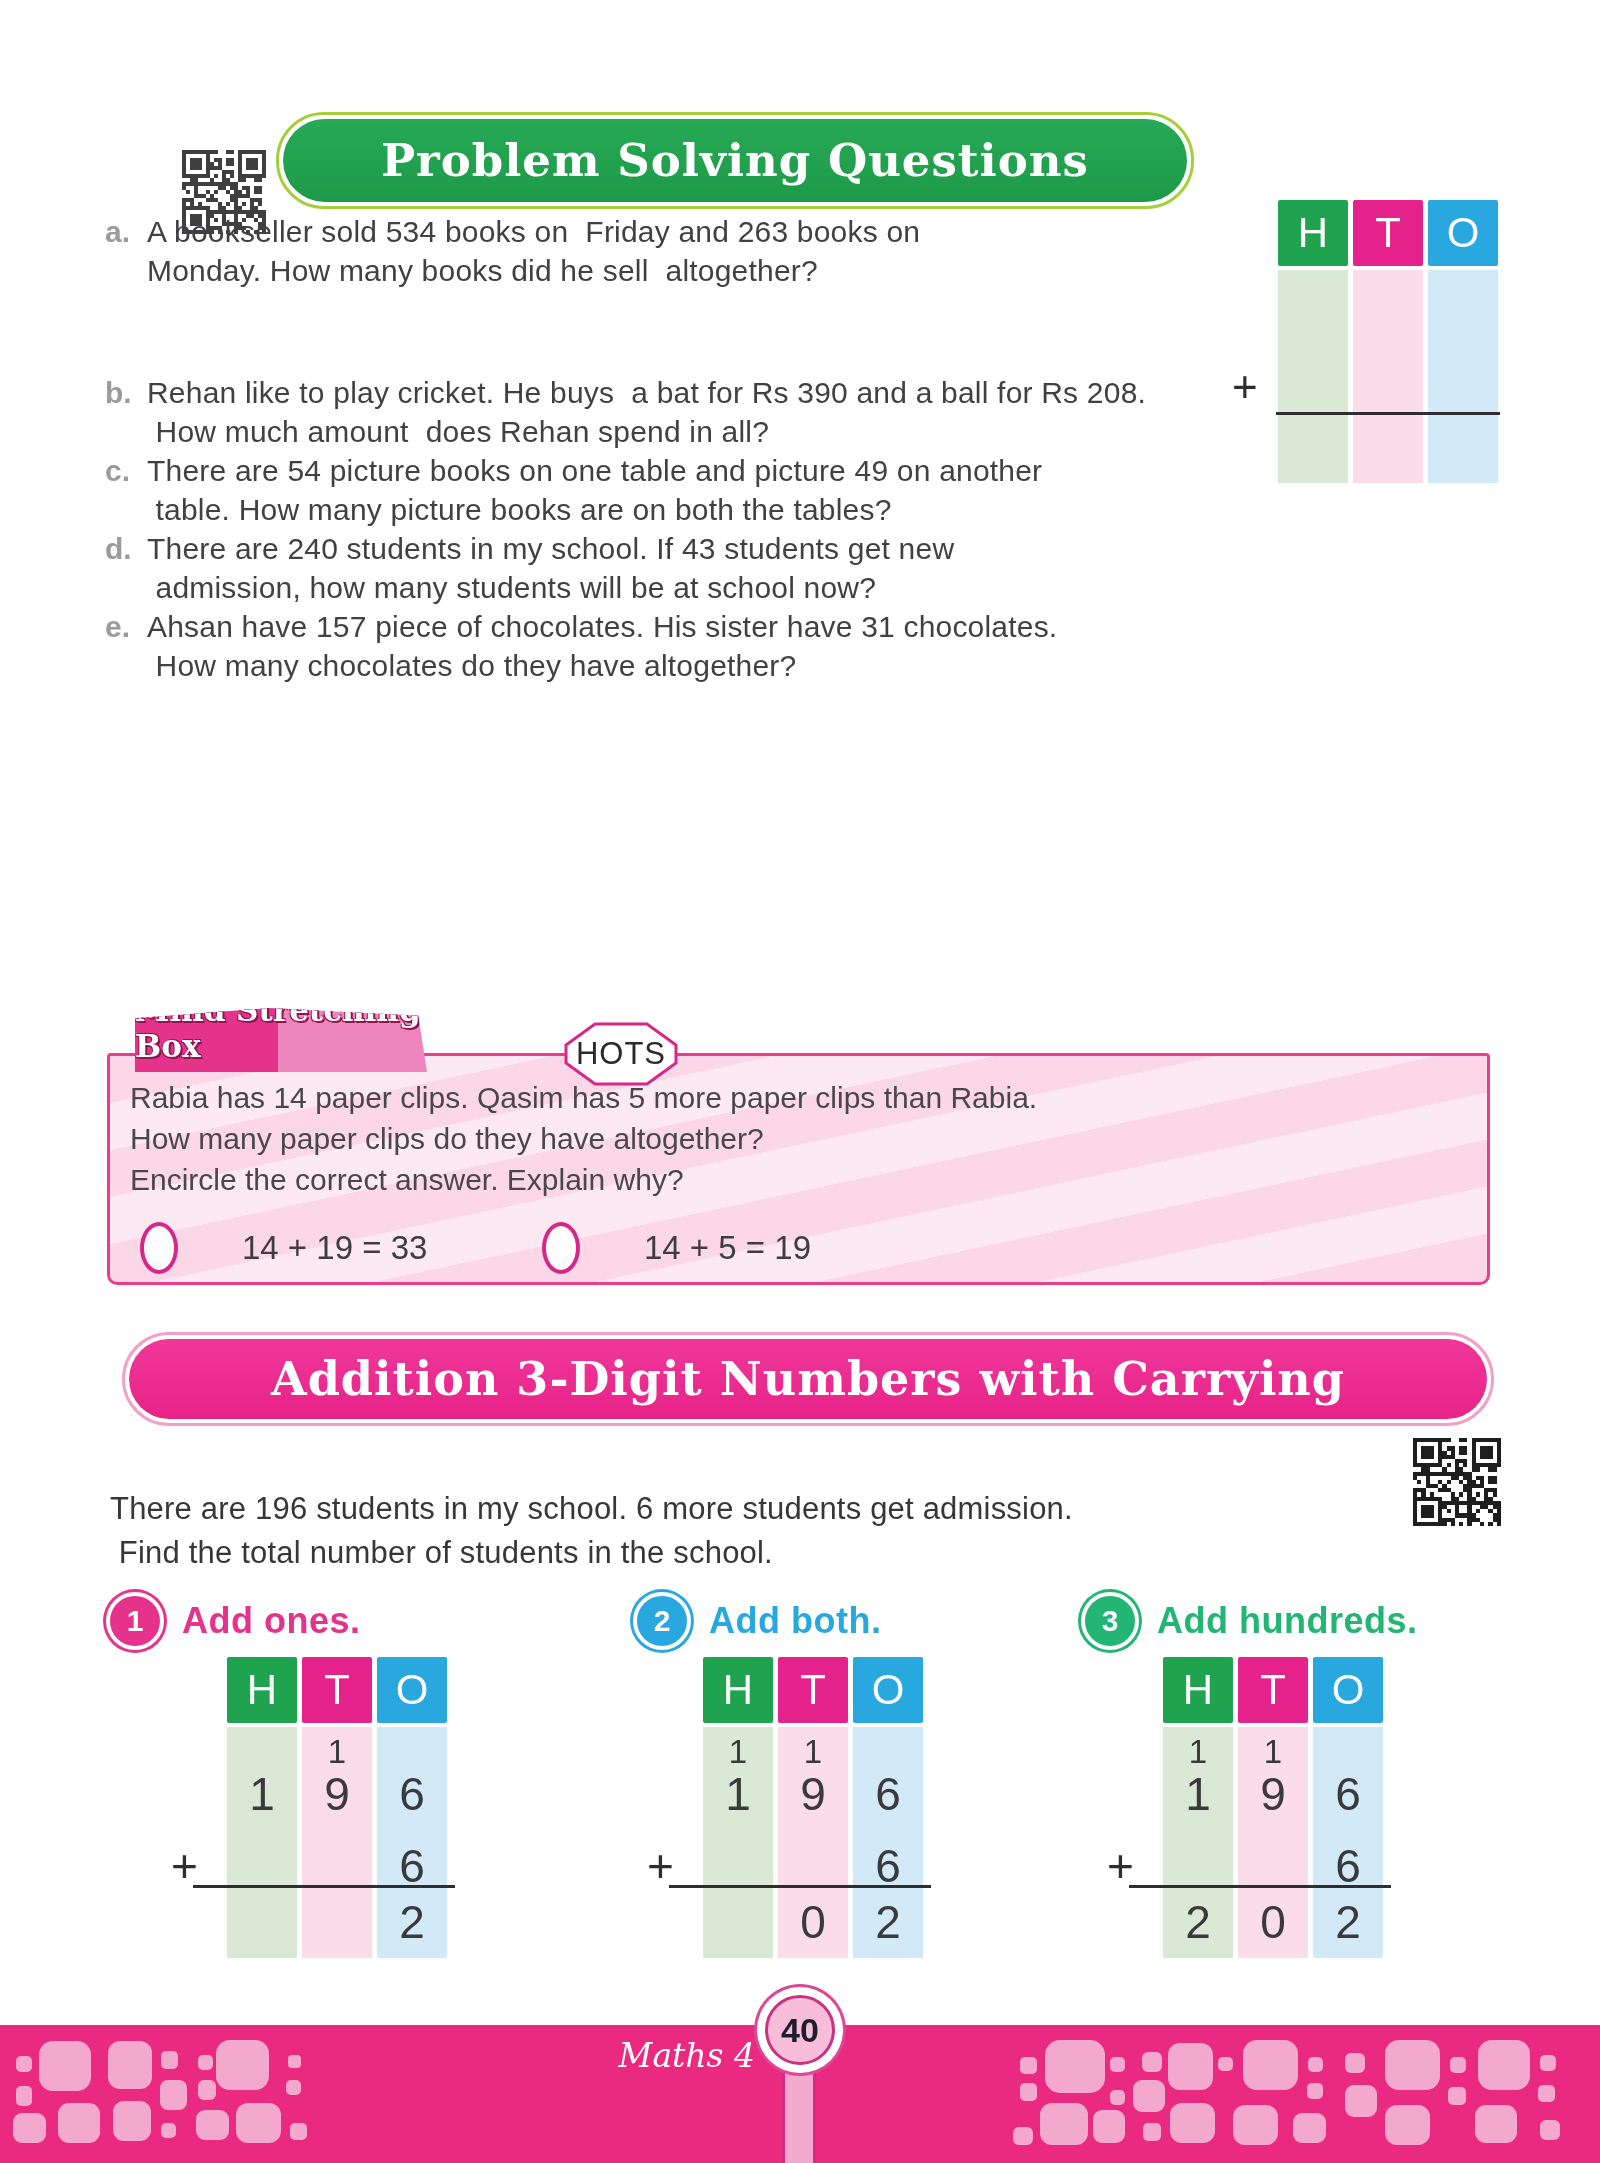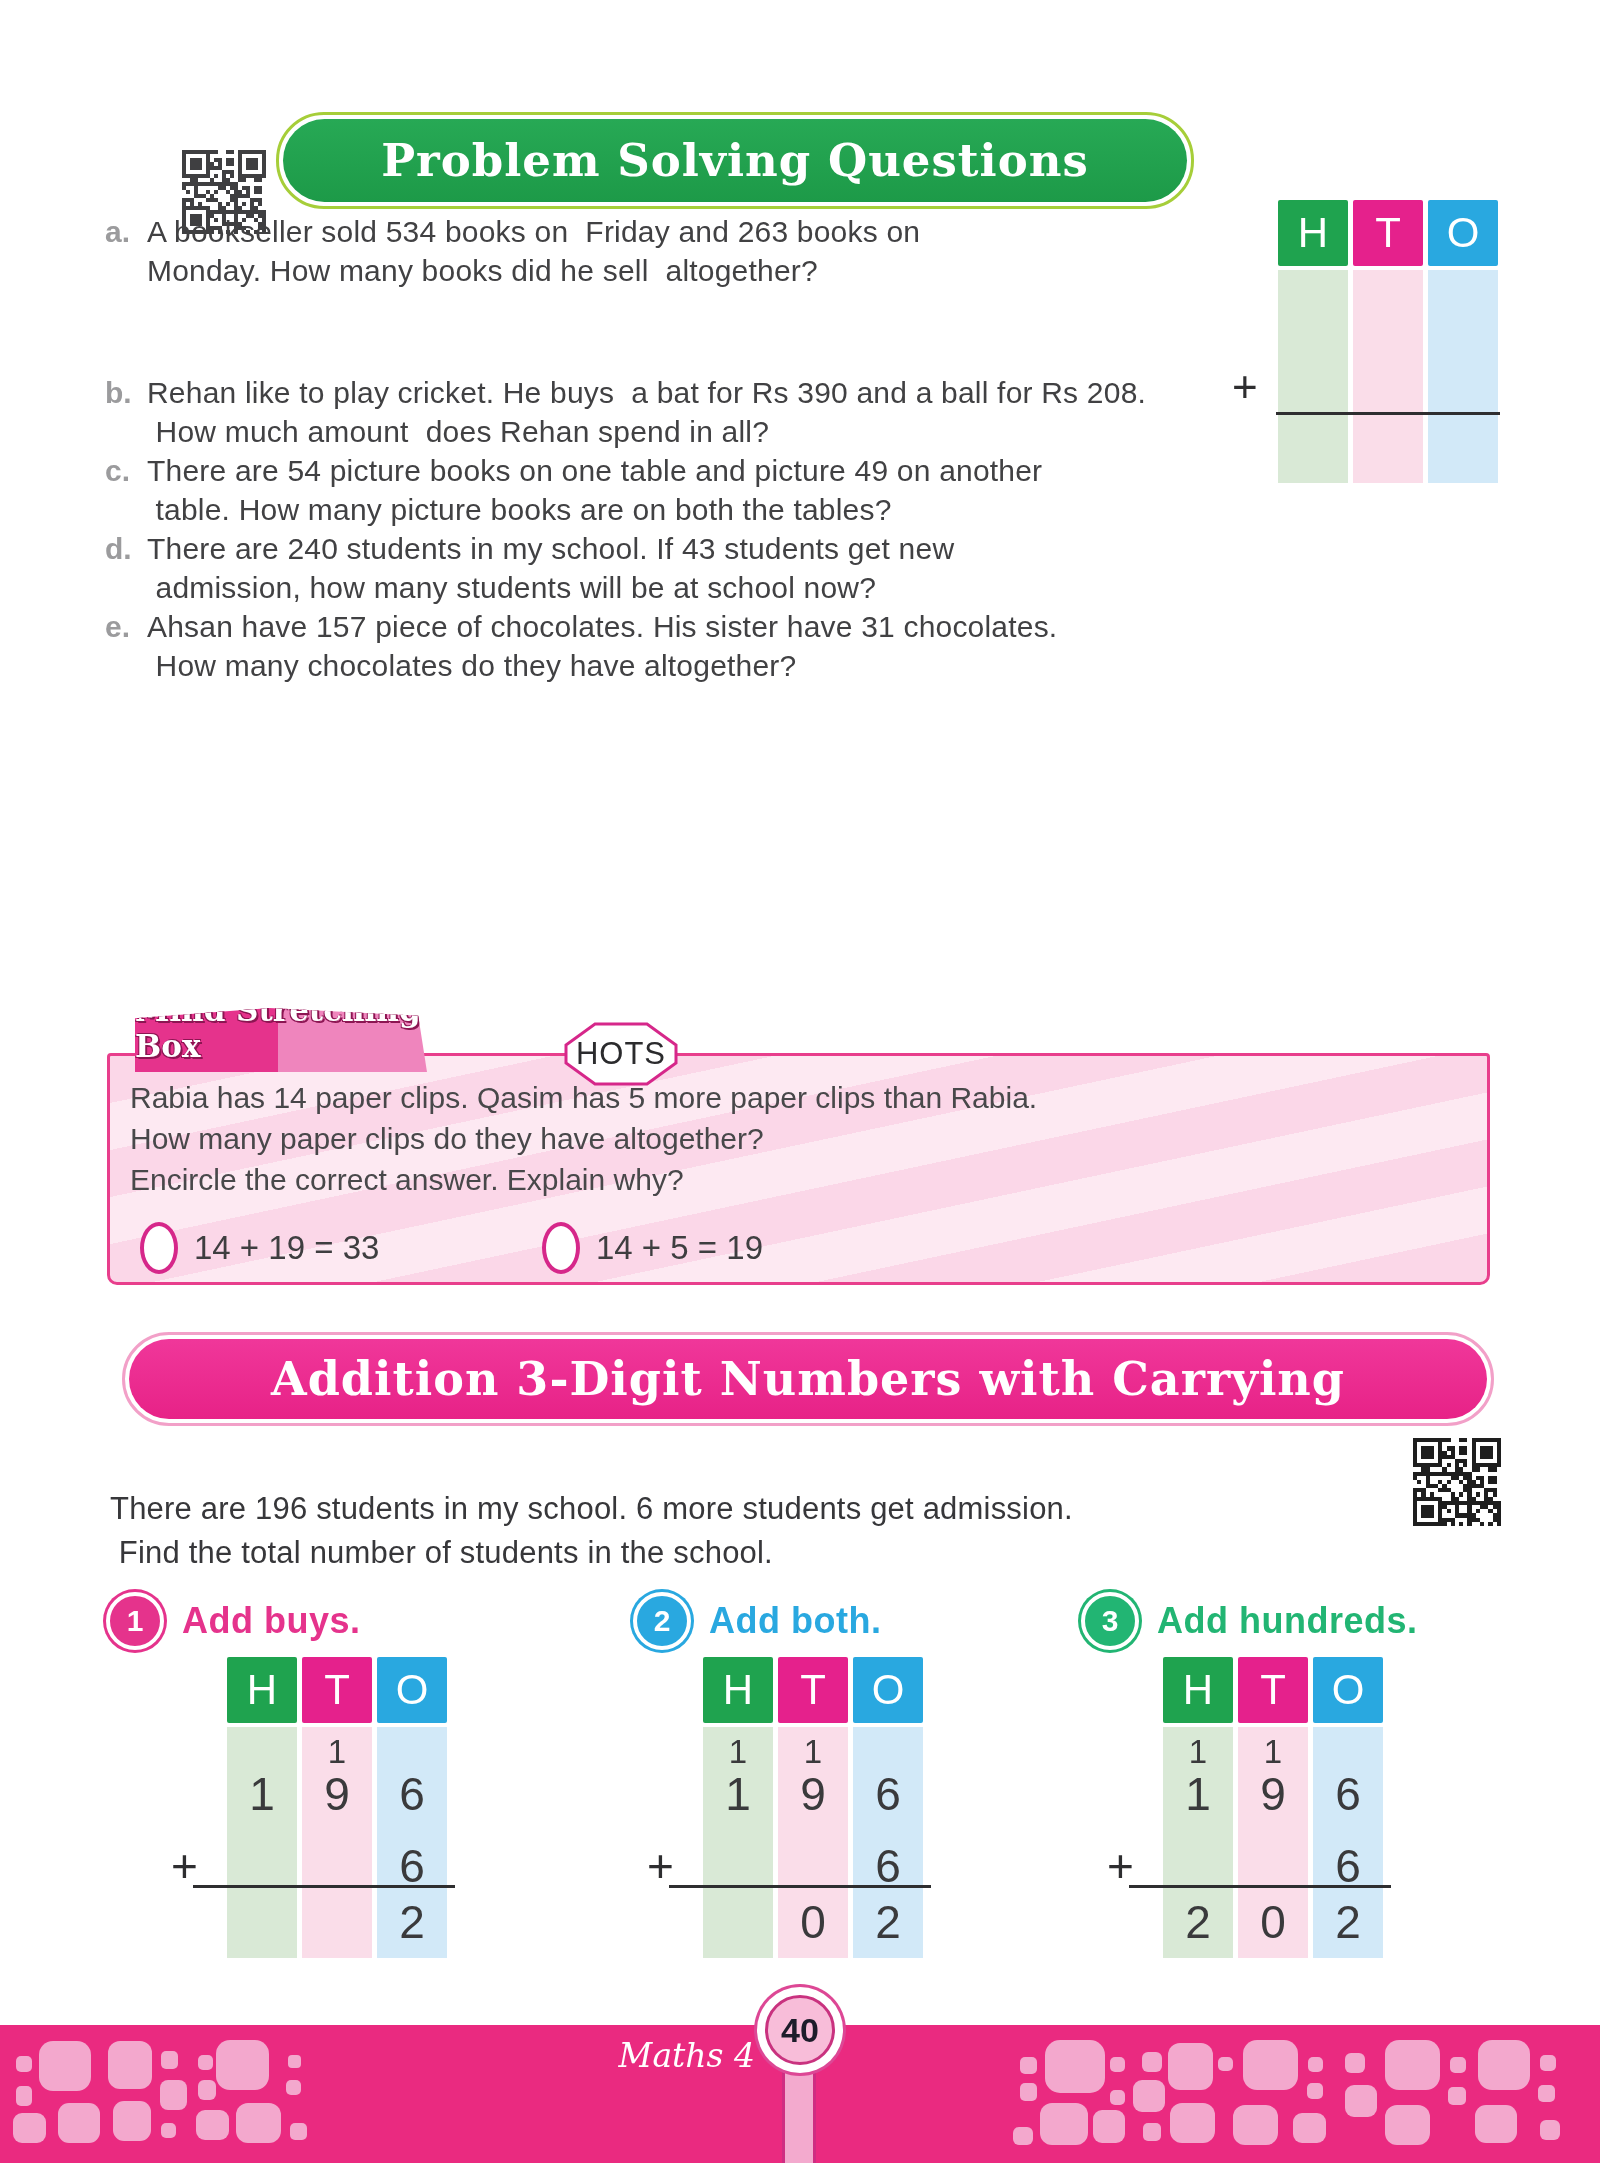--- a/index.html
+++ b/index.html
@@ -62,21 +62,21 @@
     background:linear-gradient(90deg,#e5338c 0 49%,#ef85bd 49% 100%);
     clip-path:polygon(0 16%,46% 0,97% 12%,100% 100%,0 100%);
     display:flex;align-items:flex-end;justify-content:center;}
   .mind-ribbon span{font-family:"DejaVu Serif",serif;font-weight:700;font-size:31px;color:#fff;
     padding-bottom:8px;text-shadow:2px 2px 0 #8c1552,-1px 1px 0 #8c1552,1px -1px 0 #8c1552;}
   .hots{position:absolute;left:563px;top:1021px;width:116px;height:66px;z-index:3;}
   .hots .label{position:absolute;inset:0;display:flex;align-items:center;justify-content:center;
     font-size:31px;color:#2b2b2d;letter-spacing:1px;}
   .mind-text{position:absolute;left:130px;top:1077px;font-size:30px;line-height:41px;color:#48484a;
     white-space:pre-wrap;font-weight:500;z-index:2;}
-  .option{position:absolute;top:1222px;display:flex;align-items:center;z-index:2;}
+  .option{position:absolute;top:1222px;display:flex;align-items:center;z-index:2;gap:48px;}
   .opt1{left:140px}.opt2{left:542px}
   .option .bubble{width:38px;height:52px;border-radius:50%;background:#fff;border:4px solid #d6278a;box-sizing:border-box;}
   .option .lab{margin-left:16px;font-size:33px;color:#3e3e40;}
 
   
   .banner2{position:absolute;left:122px;top:1332px;width:1372px;height:94px;
     border:3px solid #f2a0c8;border-radius:48px;background:#fff;padding:4px;box-sizing:border-box;}
   .banner2 .inner{height:100%;border-radius:42px;background:linear-gradient(#f0379a,#e72287);
     display:flex;align-items:center;justify-content:center;}
   .banner2 .inner span{font-family:"DejaVu Serif",serif;font-weight:700;font-size:46px;color:#fff;letter-spacing:1px;}
@@ -508,21 +508,21 @@
       <rect x="11" y="20" width="1" height="1" fill="currentColor"></rect>
       <rect x="13" y="20" width="1" height="1" fill="currentColor"></rect>
       <rect x="16" y="20" width="1" height="1" fill="currentColor"></rect>
       <rect x="18" y="20" width="1" height="1" fill="currentColor"></rect>
       <rect x="20" y="20" width="1" height="1" fill="currentColor"></rect>
     </svg>
   </div>
 
 <div class="step step1">
   <div class="step-num">1</div>
-  <div class="step-label">Add buys.</div>
+  <div class="step-label">Add ones.</div>
 </div>
 <div class="step step2">
   <div class="step-num">2</div>
   <div class="step-label">Add both.</div>
 </div>
 <div class="step step3">
   <div class="step-num">3</div>
   <div class="step-label">Add hundreds.</div>
 </div>
 

